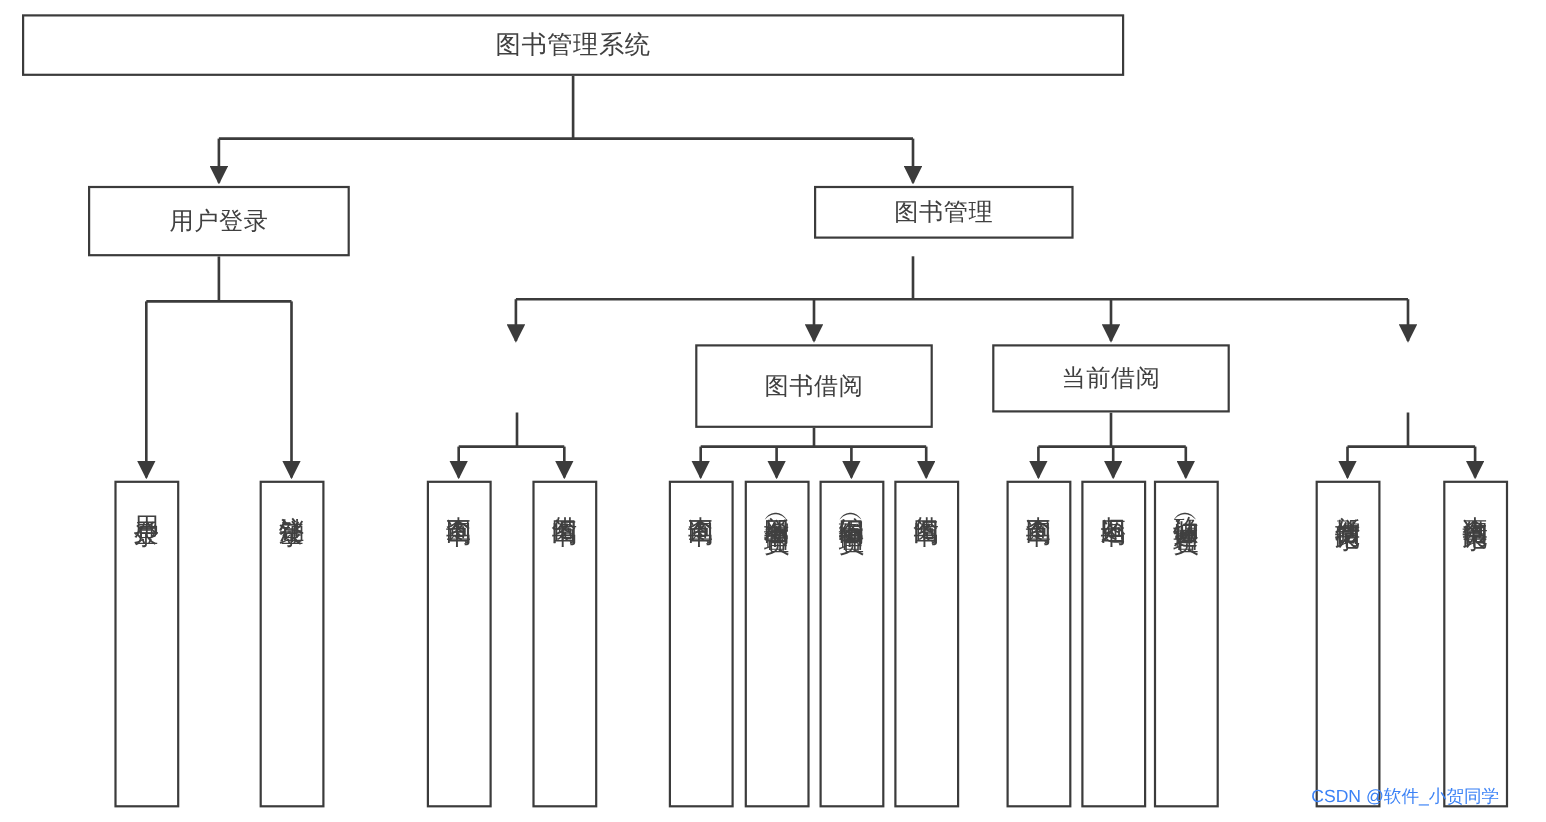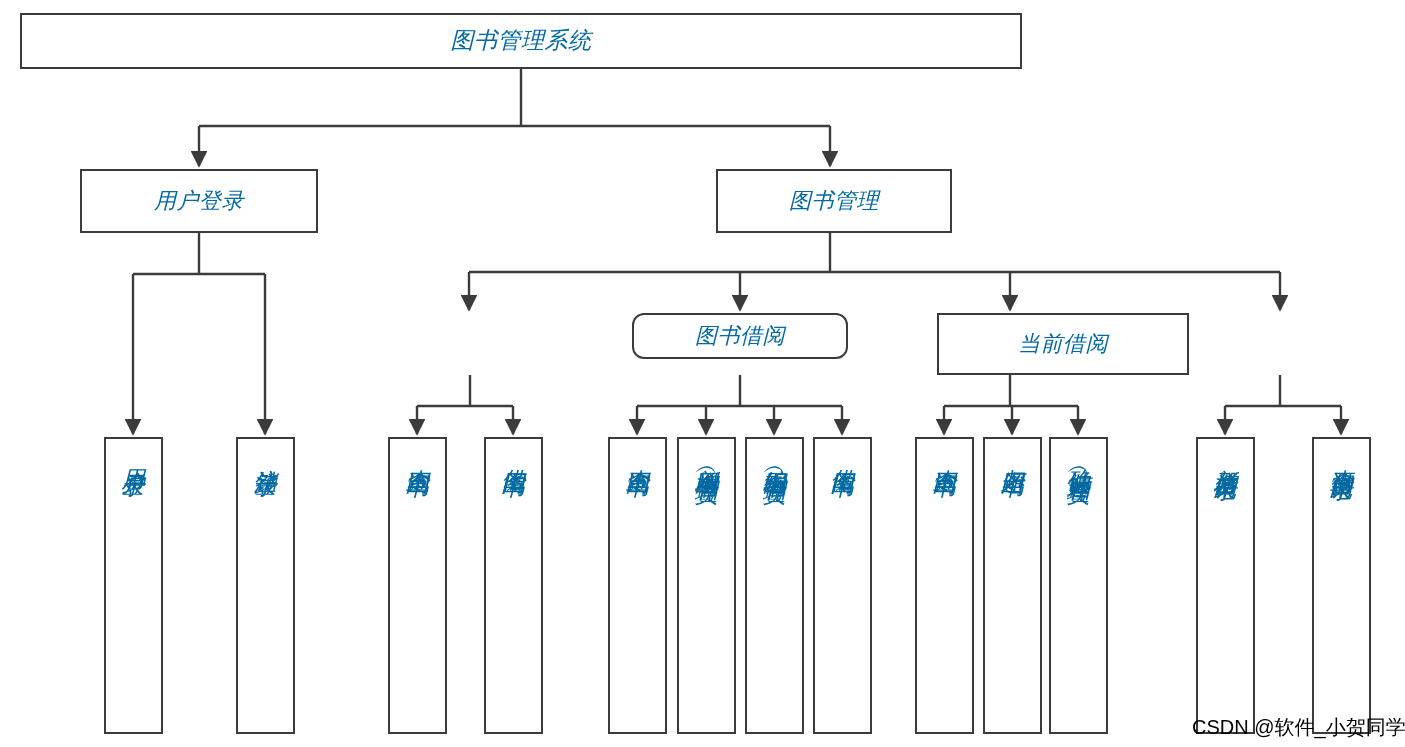--- a/index.html
+++ b/index.html
@@ -33,24 +33,23 @@
     background: #ffffff;
     border: 2px solid #3b3b3b;
     display: flex;
     align-items: center;
     justify-content: center;
     z-index: 2;
   }
   .node .lbl {
     display: block;
     text-align: left;
-    color: #0369a1;
+    color: #404040;
     line-height: 1.18;
     white-space: nowrap;
-    font-style: italic;
   }
   
   .node.horiz .lbl {
     font-size: 22px;
     letter-spacing: 0.5px;
   }
   .node.root .lbl {
     font-size: 23px;
   }
   
@@ -63,22 +62,22 @@
     writing-mode: vertical-rl;
     text-orientation: upright;
     font-size: 23px;
     line-height: 1.05;
     letter-spacing: 2px;
   }
   .watermark {
     position: absolute;
     left: 1192px;
     top: 714px;
-    font-size: 20px;
-    color: #000000;
+    font-size: 16px;
+    color: #3b82f6;
     white-space: nowrap;
     z-index: 5;
     font-family: "Liberation Sans", "DejaVu Sans", sans-serif;
   }
 </style>
 </head>
 <body>
 
 <div id="canvas">
 
@@ -133,30 +132,30 @@
   </svg>
 
   <div class="node horiz root" style="left:20px; top:13px; width:1002px; height:56px;">
     <span class="lbl">图书管理系统</span>
   </div>
 
   <div class="node horiz" style="left:80px; top:169px; width:238px; height:64px;">
     <span class="lbl">用户登录</span>
   </div>
 
-  <div class="node horiz" style="left:716px; top:169px; width:236px; height:64px;">
+  <div class="node horiz" style="left:740px; top:169px; width:236px; height:48px;">
     <span class="lbl">图书管理</span>
   </div>
 
 
-  <div class="node horiz" style="left:632px; top:313px; width:216px; height:46px;border-radius:12px;">
+  <div class="node horiz" style="left:632px; top:313px; width:216px; height:76px;">
     <span class="lbl">图书借阅</span>
   </div>
 
-  <div class="node horiz" style="left:902px; top:313px; width:252px; height:62px;margin-left:35px;">
+  <div class="node horiz" style="left:902px; top:313px; width:216px; height:62px;">
     <span class="lbl">当前借阅</span>
   </div>
 
 
   <div class="node vert" style="left:104px; top:437px; width:59px; height:297px;">
     <span class="lbl">用户登录</span>
   </div>
   <div class="node vert" style="left:236px; top:437px; width:59px; height:297px;">
     <span class="lbl">注销登录</span>
   </div>

